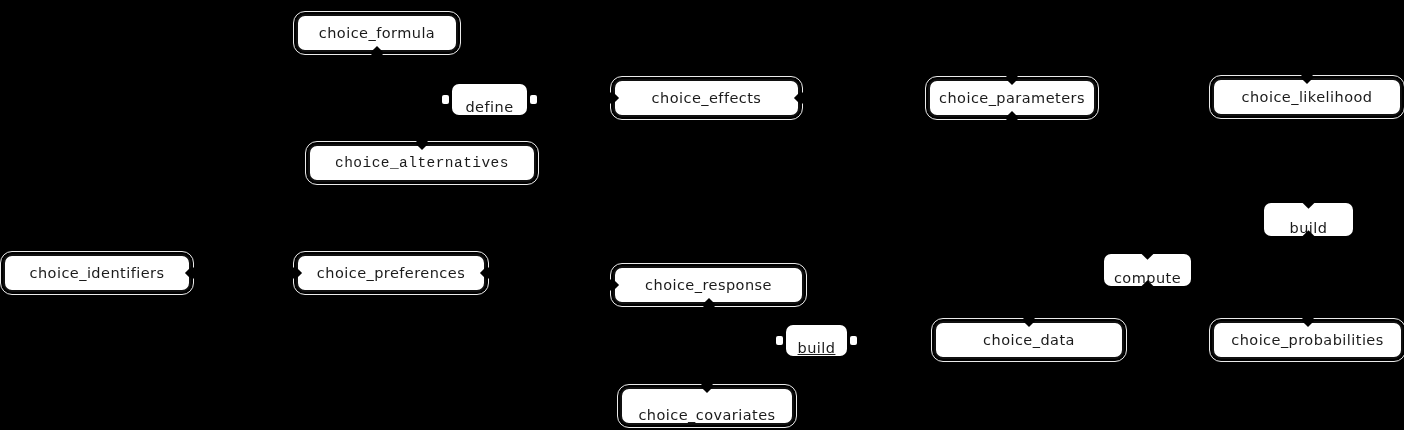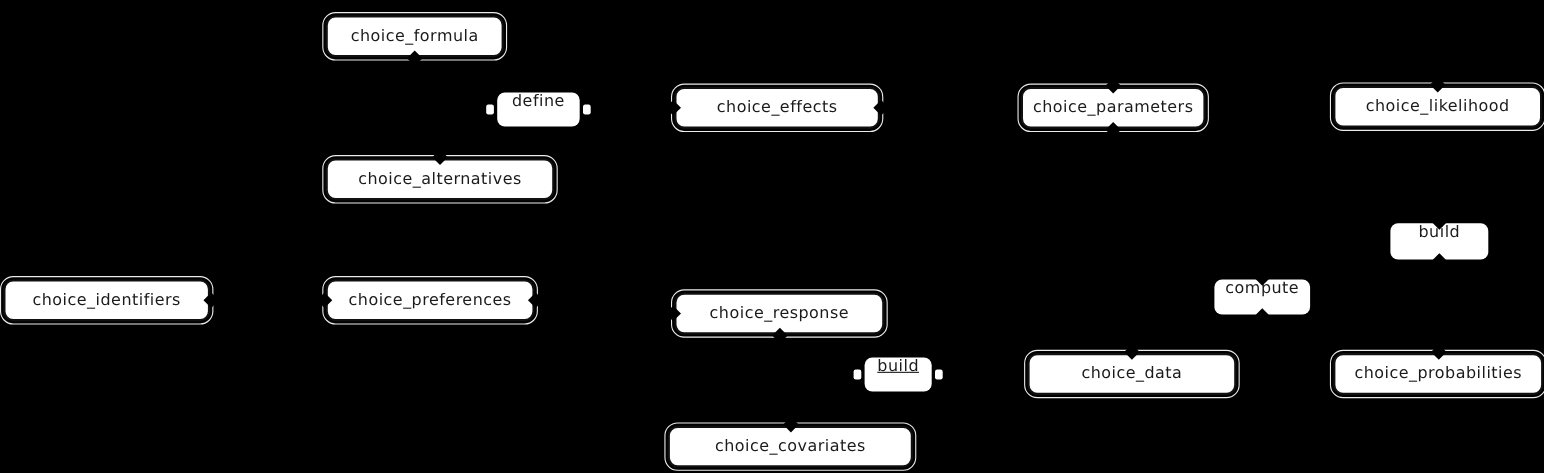--- a/index.html
+++ b/index.html
@@ -24,21 +24,21 @@
     font-weight:500;
     letter-spacing:0.45px;
     color:#1b1b1b;
     white-space:nowrap;
   }
   .chip{
     position:absolute;
     box-sizing:border-box;
     background:#ffffff;
     border-radius:7px;
-    display:flex;align-items:flex-start;justify-content:center;
+    display:flex;align-items:flex-end;justify-content:center;
     font-size:14.5px;
     font-weight:500;
     letter-spacing:0.45px;
     color:#1b1b1b;
     white-space:nowrap;
   }
   .label-text{pointer-events:none;}
   
   .port{
     position:absolute;width:10px;height:10px;background:#000;
@@ -88,21 +88,21 @@
     <i class="port top"></i>
     <i class="port bottom"></i>
     <span class="label-text">choice_parameters</span>
   </div>
 
   <div class="node" style="left:1212px;top:78px;width:190px;">
     <i class="port top"></i>
     <span class="label-text">choice_likelihood</span>
   </div>
 
-  <div class="node" style="left:296px;top:144px;width:208px;">
+  <div class="node" style="left:308px;top:144px;width:228px;font-family:Liberation Mono, monospace;">
     <i class="port top"></i>
     <span class="label-text">choice_alternatives</span>
   </div>
 
   <div class="chip" style="left:1264px;top:203px;width:89px;height:33px;">
     <i class="notch top"></i>
     <i class="notch bottom"></i>
     <span class="label-text">build</span>
   </div>
 
@@ -138,18 +138,18 @@
   <div class="node" style="left:1212px;top:321px;width:191px;">
     <i class="port top"></i>
     <span class="label-text">choice_probabilities</span>
   </div>
 
   <div class="node" style="left:934px;top:321px;width:190px;">
     <i class="port top"></i>
     <span class="label-text">choice_data</span>
   </div>
 
-  <div class="node" style="left:607px;top:387px;width:223px;">
+  <div class="node" style="left:620px;top:387px;width:174px;align-items:flex-end;">
     <i class="port top"></i>
     <span class="label-text">choice_covariates</span>
   </div>
 
 </div>
 
 </body></html>

